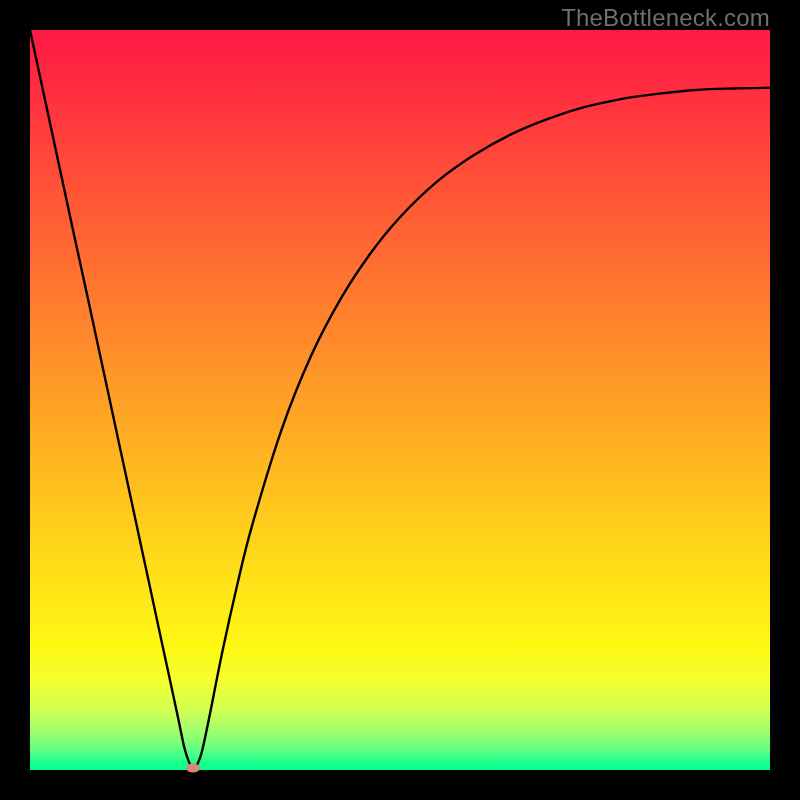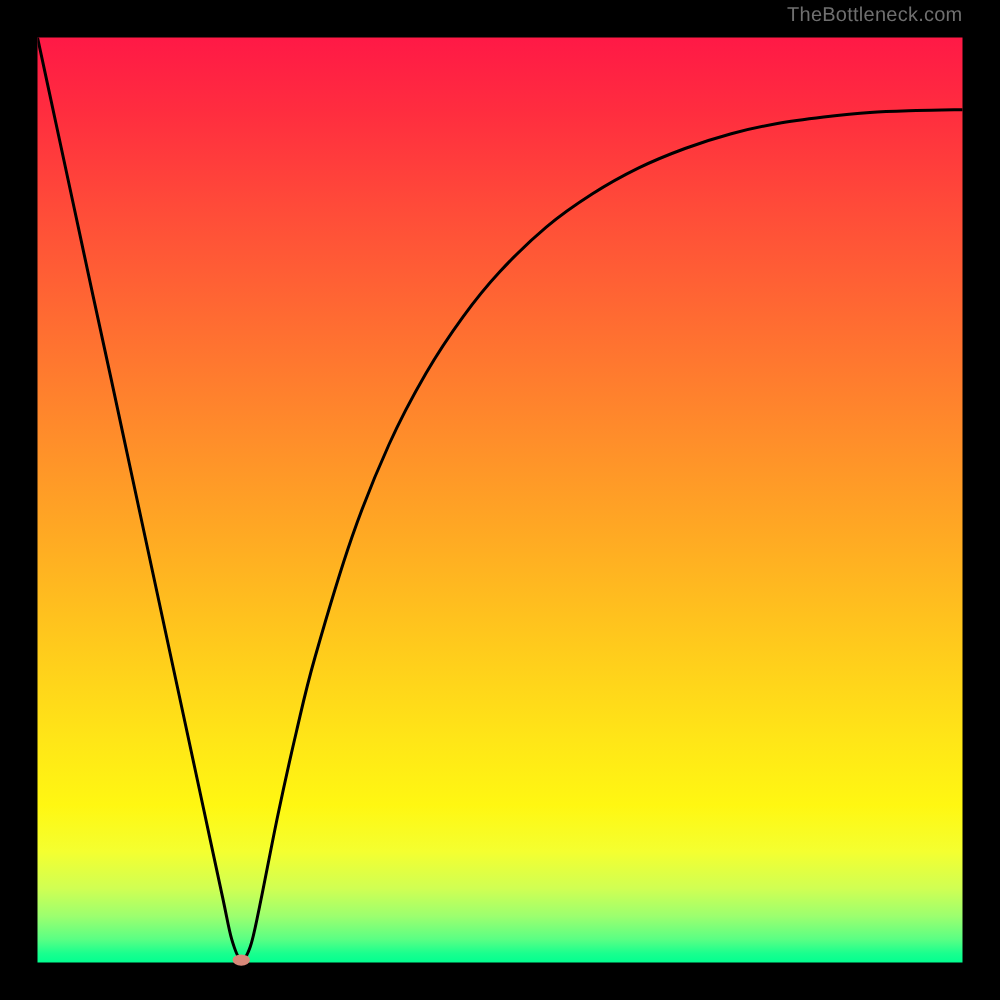--- a/index.html
+++ b/index.html
@@ -57,21 +57,21 @@
     height: 9px;
     border-radius: 50%;
     background: #d88879;
     transform: translate(-50%, -50%);
   }
   .attribution {
     position: absolute;
     top: 4px;
     right: 30px;
     color: #6f6f6f;
-    font-size: 16px;
+    font-size: 24px;
     font-weight: 400;
     letter-spacing: 0.2px;
   }
 </style>
 </head>
 <body>
 
 <div class="frame">
 
   <div class="attribution">TheBottleneck.com</div>

